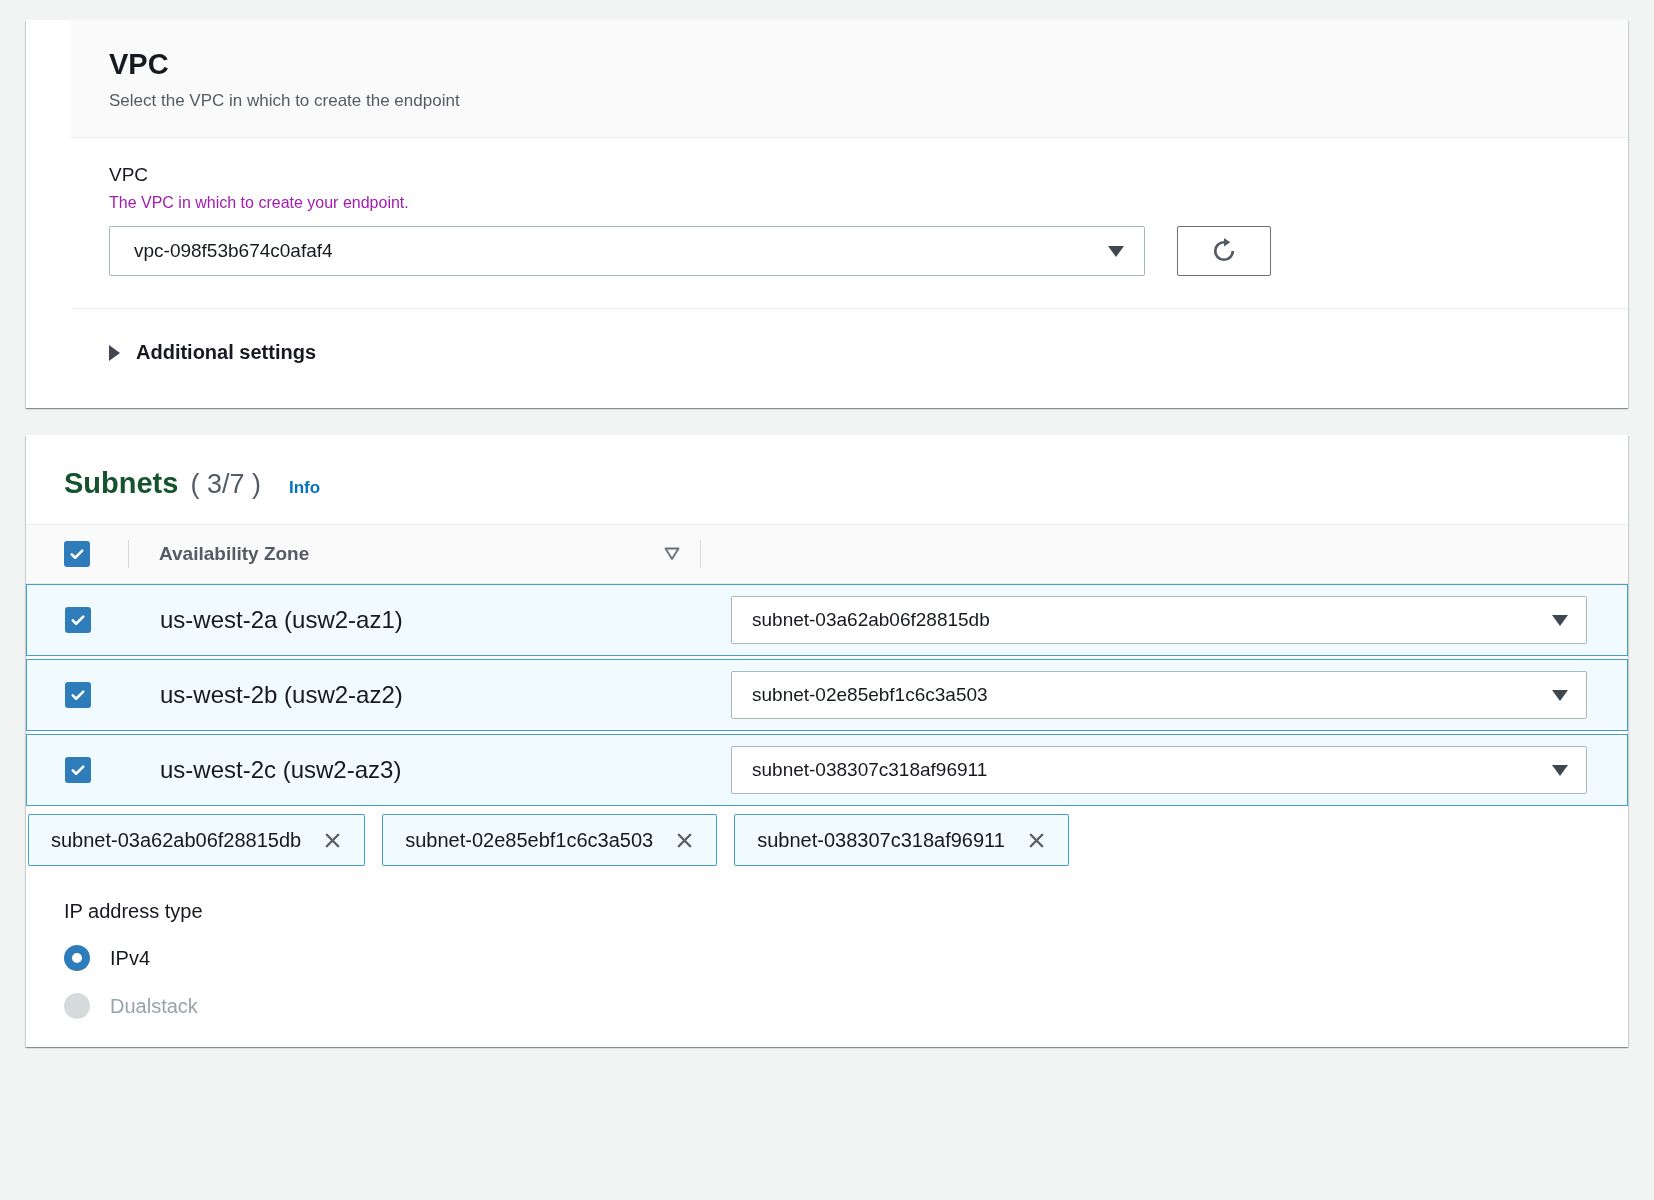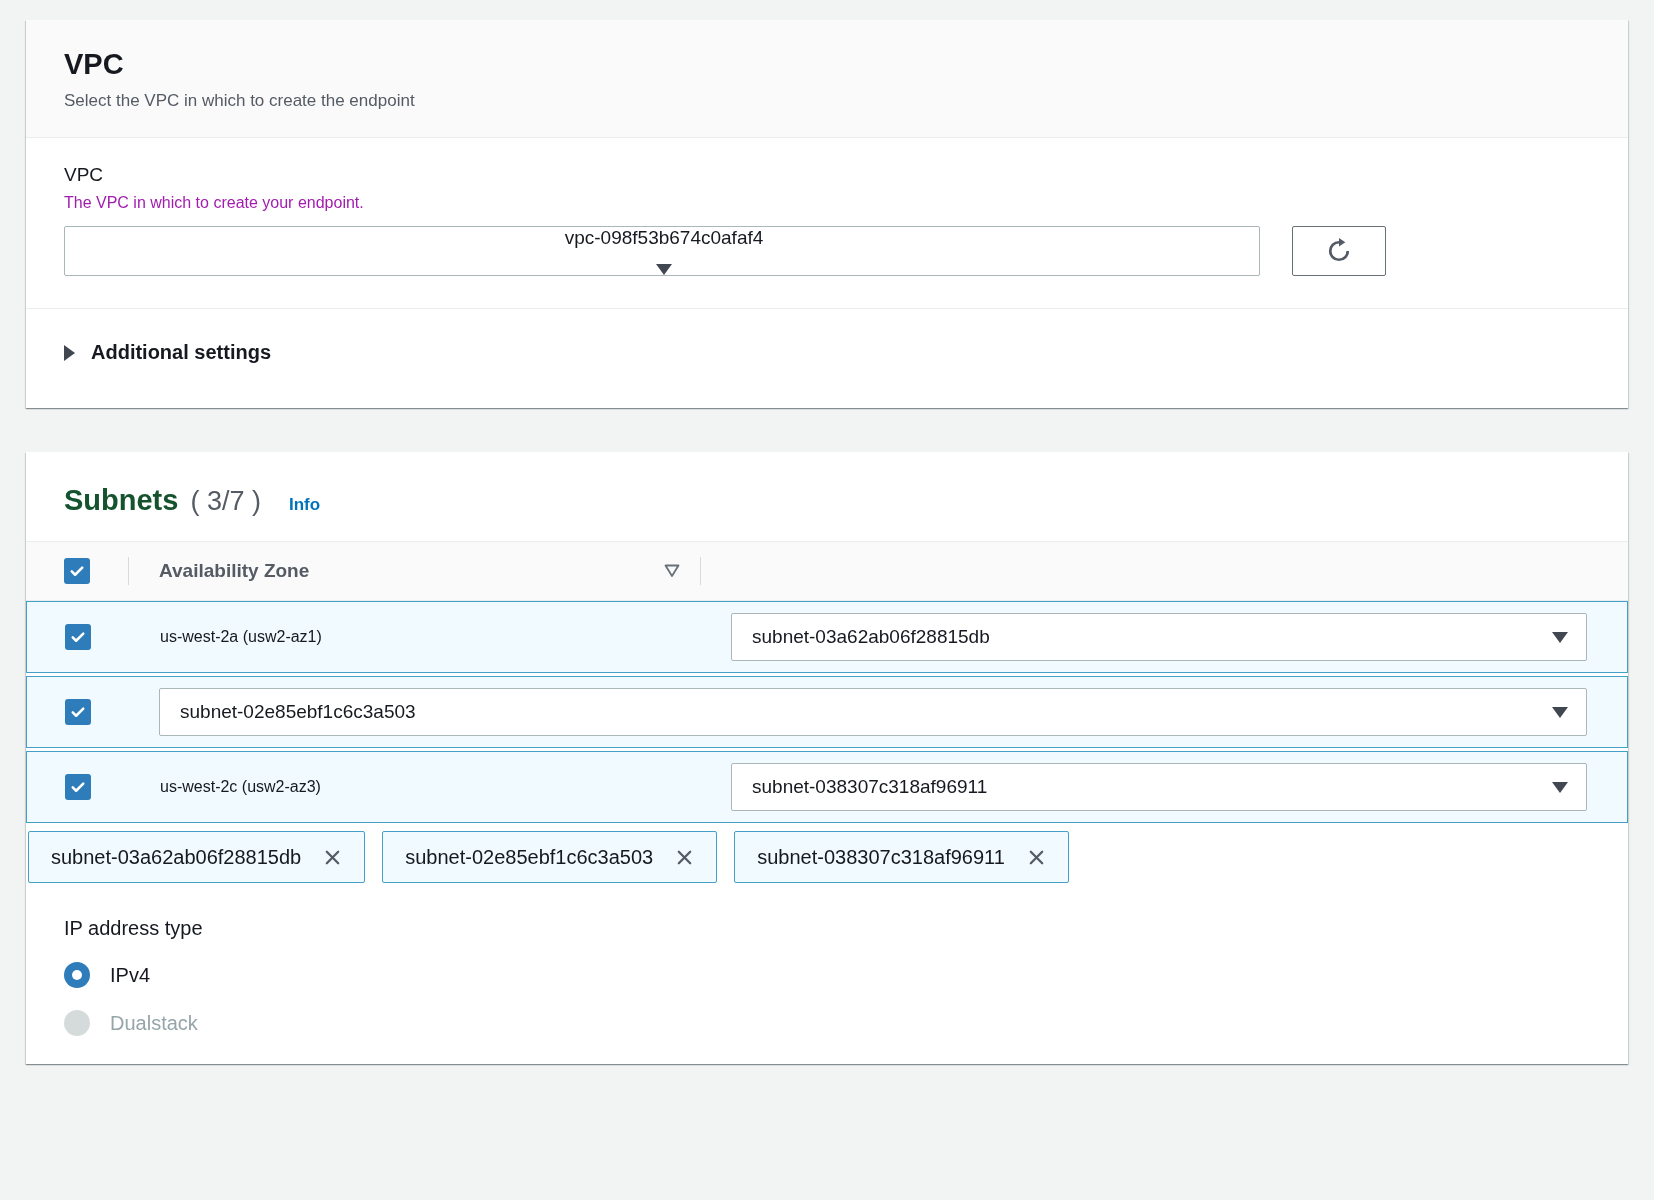--- a/index.html
+++ b/index.html
@@ -9,21 +9,21 @@
     font-family:"Liberation Sans", sans-serif;
     color:#16191f;
     overflow:hidden;
   }
   .page { padding:20px 26px 0; }
 
   .card {
     background:#fff;
     box-shadow:0 1px 1px 0 rgba(0,28,36,.3), 1px 1px 1px 0 rgba(0,28,36,.12), -1px 1px 1px 0 rgba(0,28,36,.12);
   }
-  .card--vpc { margin-bottom:44px; }
+  .card--vpc { margin-bottom:27px;padding-left:45px; }
 
   
   .vpc-header {
     background:#fafafa;
     border-bottom:1px solid #eaeded;
     padding:28px 38px 26px;
   }
   .vpc-title { font-size:29px; font-weight:700; margin:0 0 10px; color:#16191f; }
   .vpc-desc  { font-size:17px; color:#545b64; }
 
@@ -31,21 +31,21 @@
   .field-label { font-size:19px; color:#16191f; margin-bottom:8px; }
   .field-help  { font-size:16px; color:#a21caf; margin-bottom:14px; }
   .control-row { display:flex; align-items:center; gap:32px; }
 
   .select {
     background:#fff; border:1px solid #aab7b8; border-radius:2px;
     height:50px; box-sizing:border-box;
     display:flex; align-items:center; justify-content:space-between;
     padding:0 20px 0 24px; font-size:19px; color:#16191f; cursor:pointer;
   }
-  .select--vpc { width:1196px;flex-direction:column; }
+  .select--vpc { width:1036px; }
   .caret-down {
     width:0; height:0; flex:none;
     border-left:8px solid transparent; border-right:8px solid transparent;
     border-top:11px solid #414750;
   }
   .btn-refresh {
     width:94px; height:50px; box-sizing:border-box;
     background:#fff; border:1px solid #687078; border-radius:2px;
     display:flex; align-items:center; justify-content:center; cursor:pointer;
   }
@@ -88,21 +88,21 @@
   .checkbox {
     width:26px; height:26px; border-radius:3px; background:#2e7cb9;
     display:flex; align-items:center; justify-content:center; cursor:pointer; flex:none;
   }
 
   .t-row {
     display:flex; align-items:center; height:72px; box-sizing:border-box;
     background:#f1faff; border:1px solid #44a0c6; margin-top:3px;
   }
   .t-row.first { margin-top:0; }
-  .row-az { width:572px; flex:none; box-sizing:border-box; padding-left:31px; font-size:16px; color:#16191f; }
+  .row-az { width:572px; flex:none; box-sizing:border-box; padding-left:31px; font-size:24px; color:#16191f; }
   .row-select { flex:1; margin:0 40px 0 30px; }
   .select--row { height:48px; width:100%; padding:0 18px 0 20px; }
 
   .tokens { display:flex; gap:17px; margin-top:8px; padding:0 2px; }
   .token {
     display:flex; align-items:center; gap:22px; height:52px; box-sizing:border-box;
     background:#f1faff; border:1px solid #44a0c6; border-radius:2px;
     padding:0 22px; font-size:20px; color:#16191f;
   }
   .token-close { display:flex; align-items:center; cursor:pointer; }
@@ -202,20 +202,21 @@
     </div>
 
     <div class="t-row">
       <div class="col-check">
         <span class="checkbox">
           <svg width="18" height="18" viewBox="0 0 24 24">
               <path d="M5 12.5l4.5 4.5L19 7.5" stroke="#fff" stroke-width="3.4" fill="none" stroke-linecap="round" stroke-linejoin="round"></path>
             </svg>
         </span>
       </div>
+      <div class="row-az">us-west-2b (usw2-az2)</div>
       <div class="row-select">
         <div class="select select--row">
           <span>subnet-02e85ebf1c6c3a503</span>
           <span class="caret-down"></span>
         </div>
       </div>
     </div>
 
     <div class="t-row">
       <div class="col-check">

